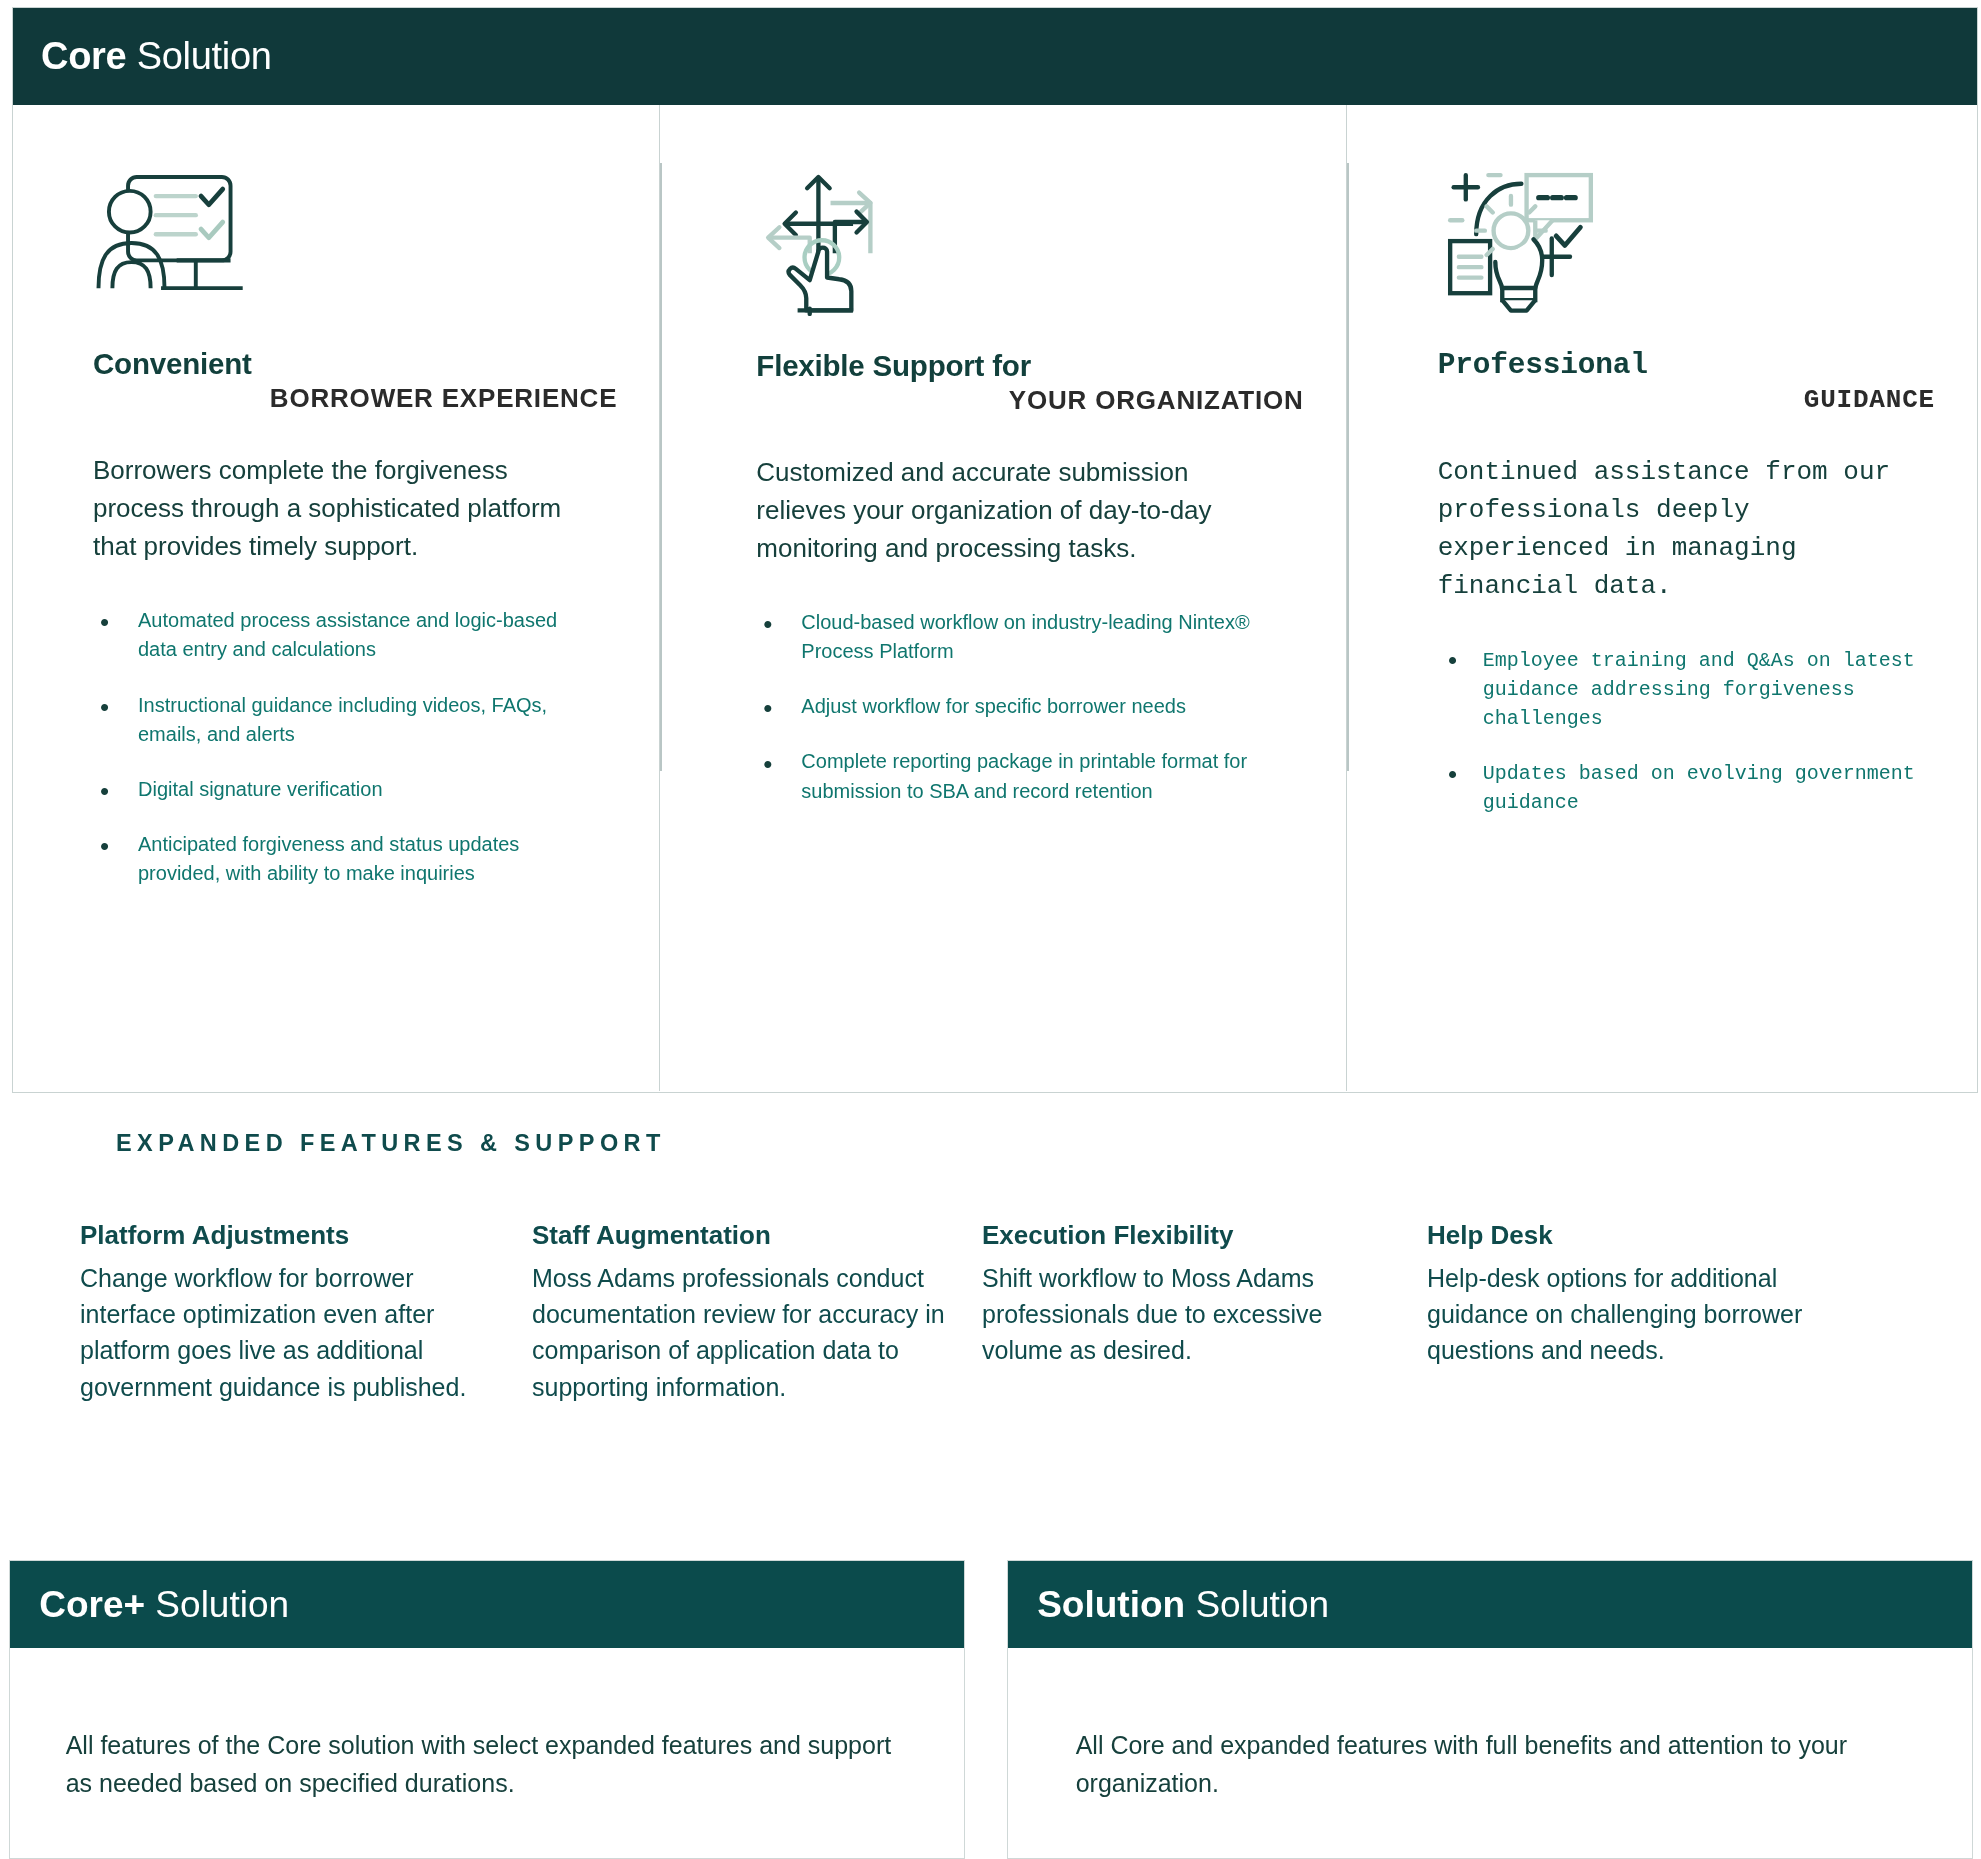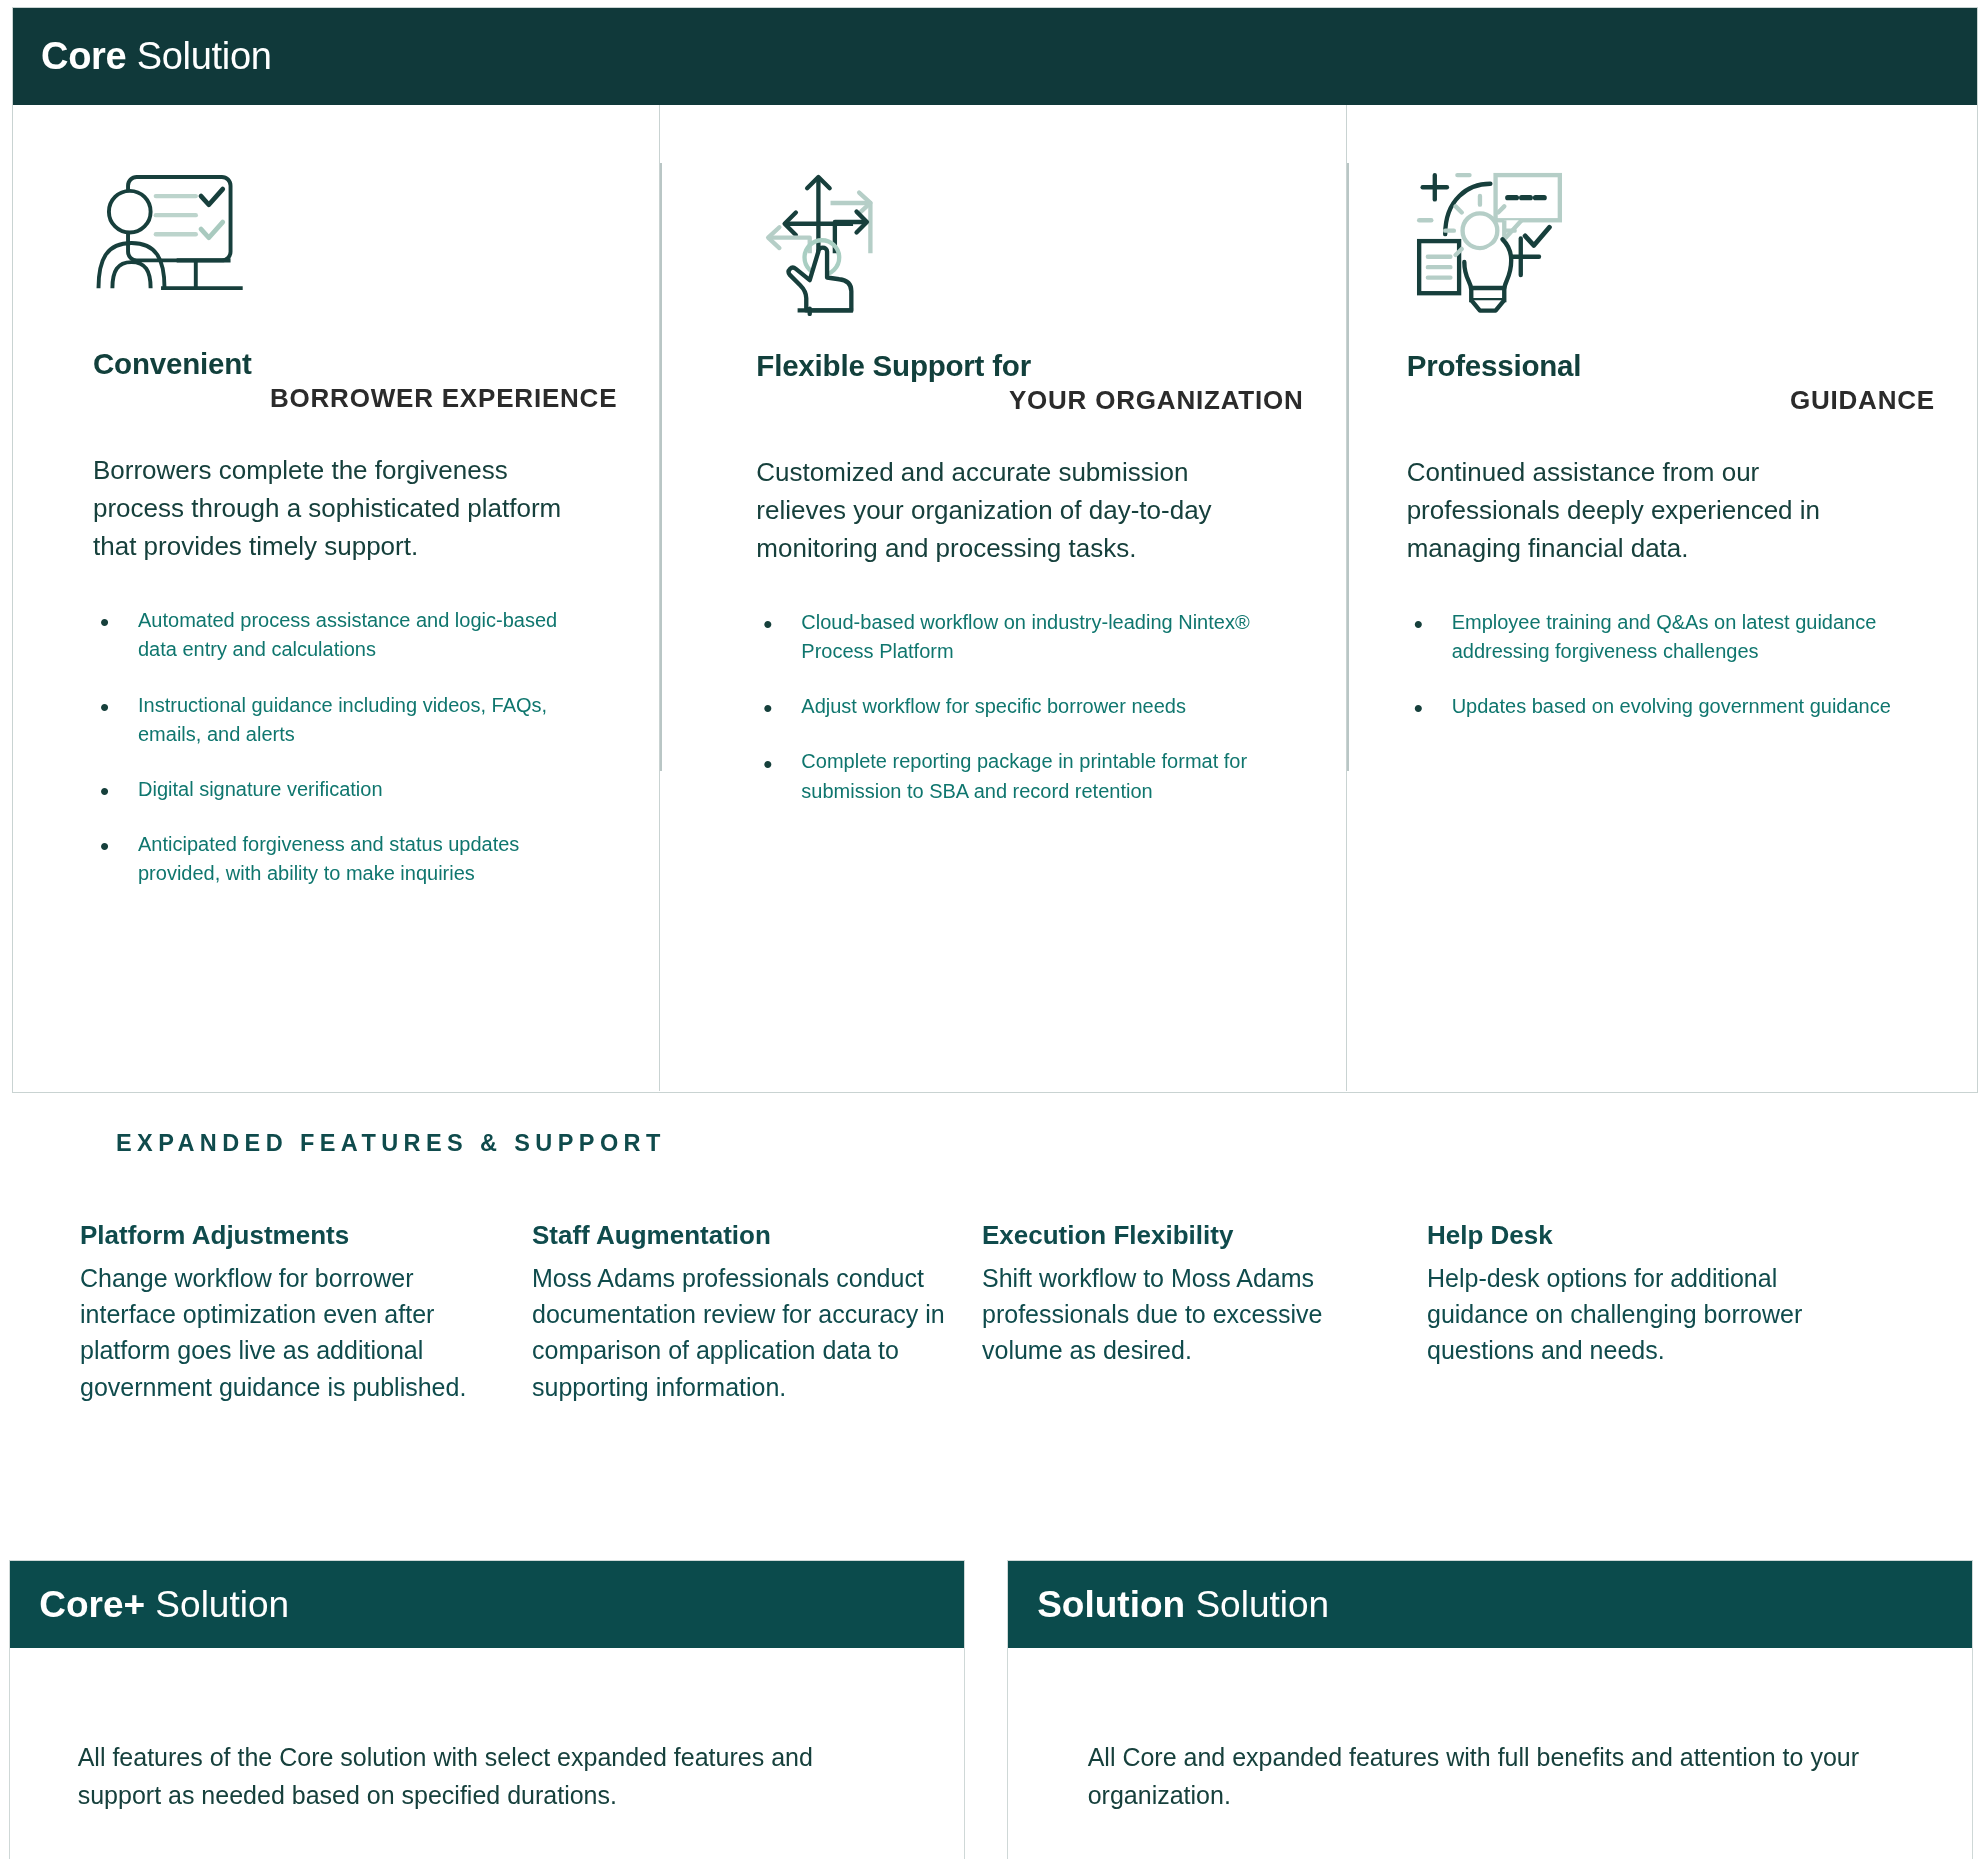--- a/index.html
+++ b/index.html
@@ -60,21 +60,21 @@
     height: 986px;
     box-sizing: border-box;
   }
   .col {
     position: relative;
     box-sizing: border-box;
     padding: 56px 42px 0 80px;
   }
   .col.c1 { width: 647px; }
   .col.c2 { width: 687px; border-left: 1.7px solid #c9d3d2; padding-left: 96px; }
-  .col.c3 { width: 632px; border-left: 1.7px solid #c9d3d2; padding-left: 60px; }
+  .col.c3 { width: 632px; border-left: 1.7px solid #c9d3d2; padding-left: 91px; font-family: Liberation Mono, monospace; }
   .col.c2::before, .col.c3::before { content: none; }
 
   
   .vdiv {
     position: absolute;
     top: 155px;
     width: 1.7px;
     height: 608px;
     background: #b9c6c5;
   }
@@ -204,21 +204,21 @@
     color: #ffffff;
     white-space: pre;
   }
   .sol-head .title b { font-weight: 700; }
   .sol-body {
     padding: 75px 52px 52px 52px;
     box-sizing: border-box;
     min-height: 200px;
   }
   .sol-body p {
-    margin: 16px;
+    margin: 4px;
     font-size: 25px;
     line-height: 1.5;
     color: #16403c;
   }
   .sol-card.right .sol-body { padding-left: 64px; }
 
   svg { display: block; }
 </style>
 </head>
 <body>

